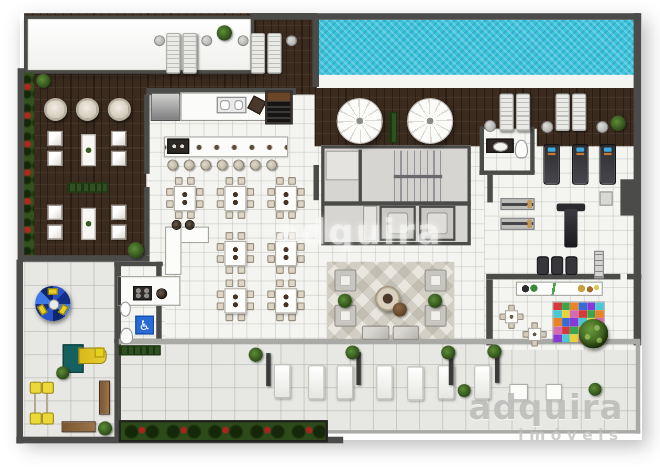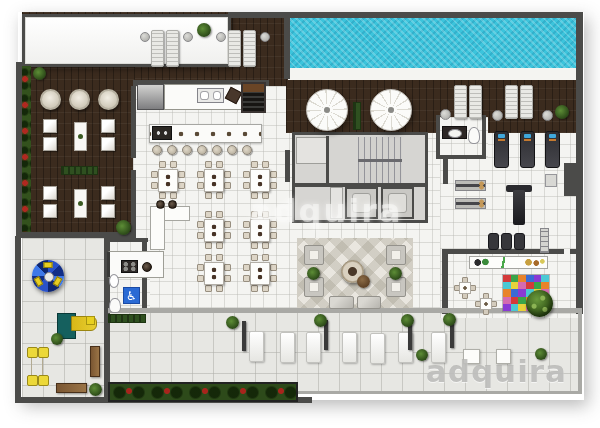--- a/index.html
+++ b/index.html
@@ -473,14 +473,15 @@
       <div class="obj benchwood" style="left: 90px; top: 346px; width: 10px; height: 31px;"></div>
       <div class="obj plant" style="left: 89px; top: 383px; width: 13px; height: 13px;"></div>
       <div class="obj plant" style="left: 51px; top: 333px; width: 12px; height: 12px;"></div>
       <div class="obj toybox" style="left: 86px; top: 316px; width: 9px; height: 9px;"></div>
       <div class="obj hedge" style="left: 108px; top: 314px; width: 38px; height: 9px;"></div>
     </div>
 
   <div class="abs wm-center" style="left:250px;top:192px">adquira</div>
   <div class="abs wm-corner" style="right:33px;top:354px">
     <div class="wm-title">adquira</div>
+    <div class="wm-sub">imóveis</div>
   </div>
 </div>
 
 </body></html>

